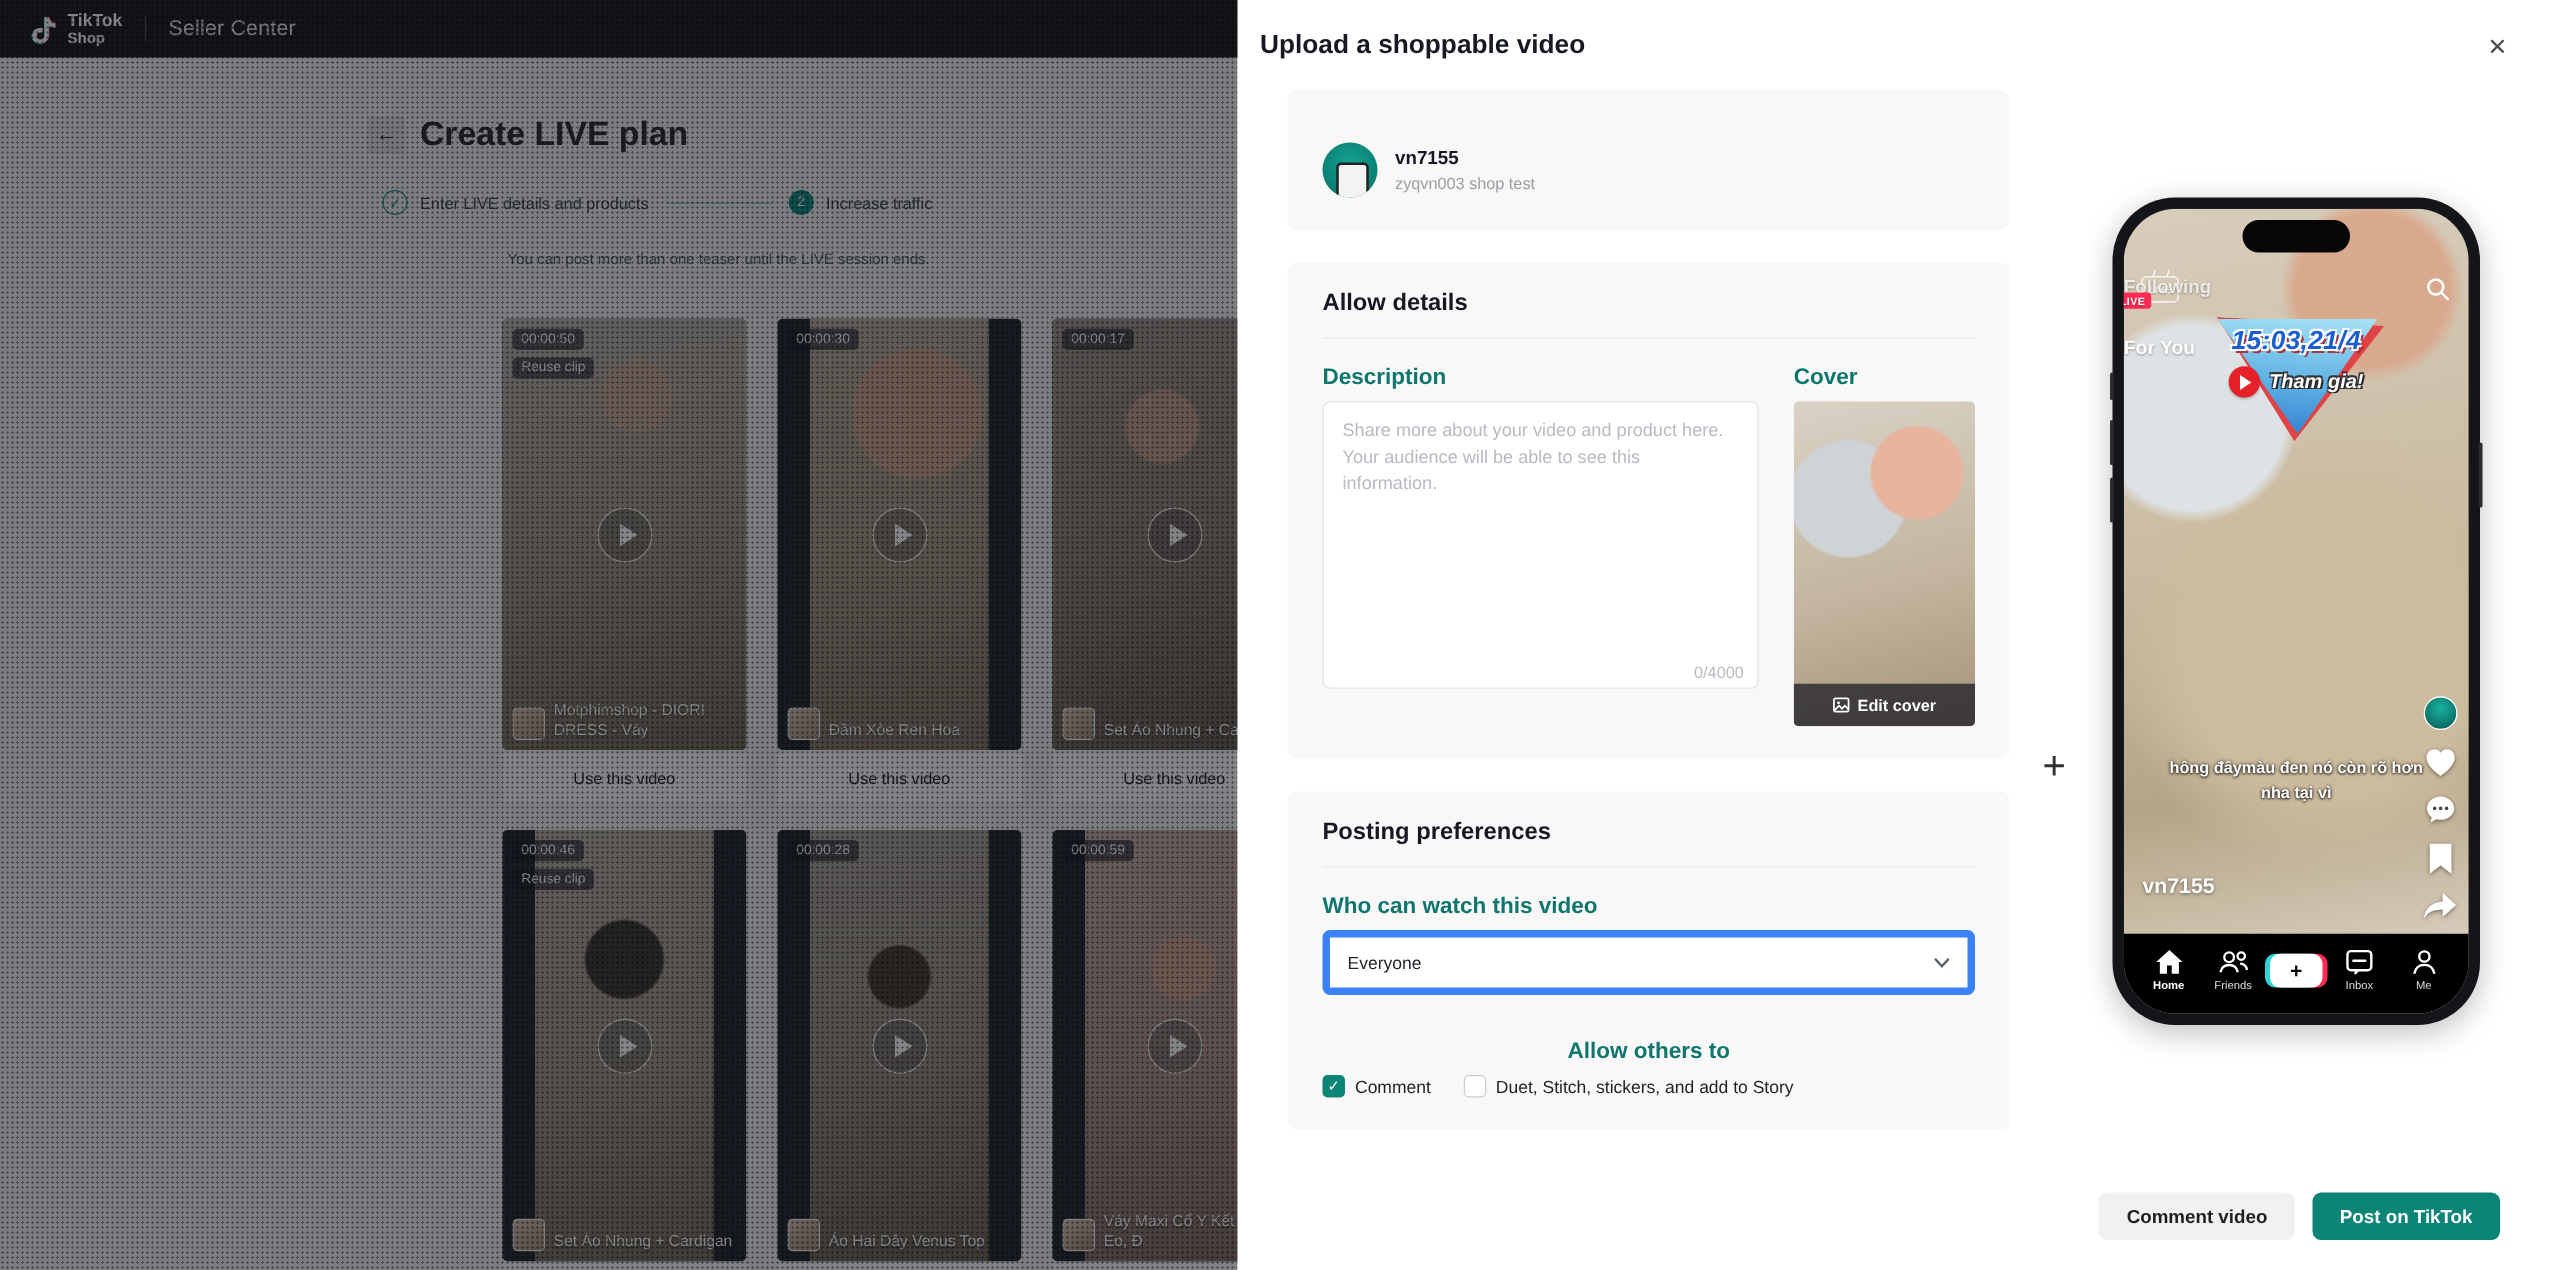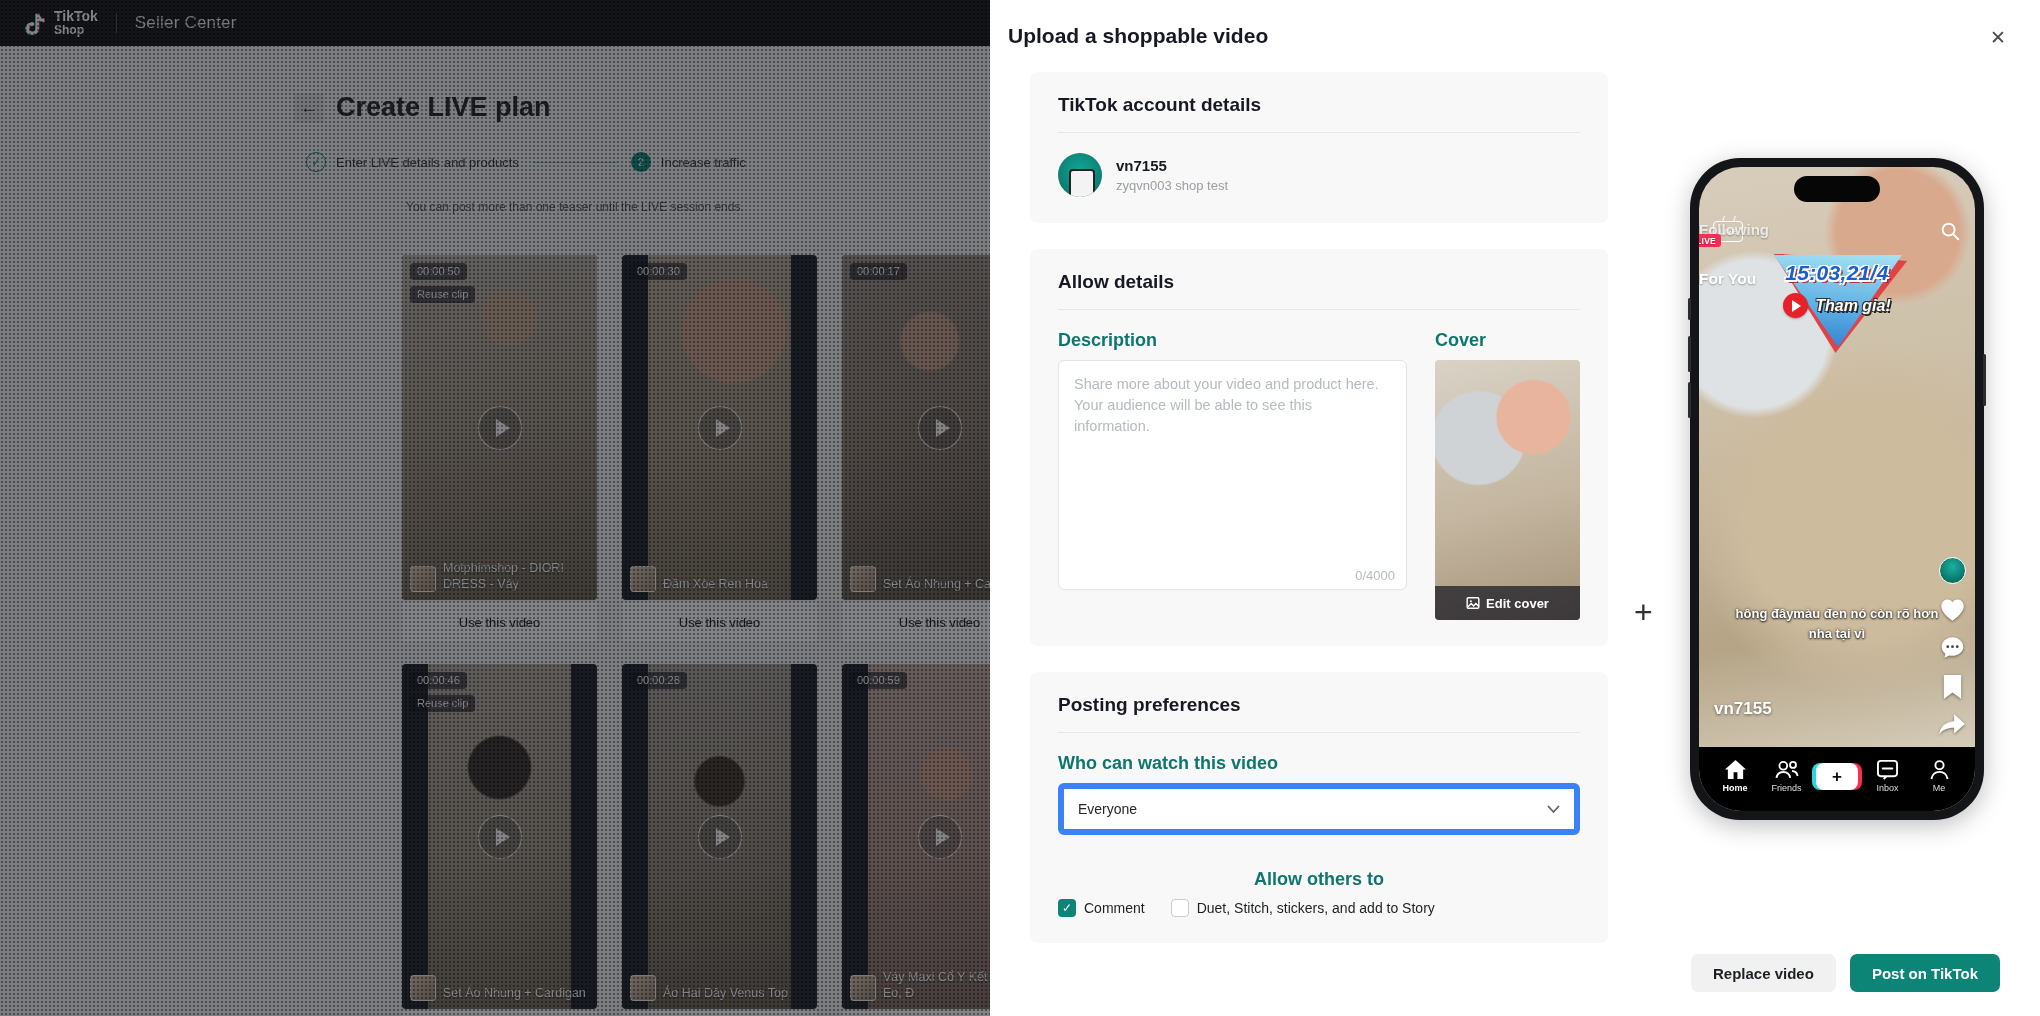--- a/index.html
+++ b/index.html
@@ -318,21 +318,20 @@
 
 <div class="dim-overlay"></div>
 
 <div class="modal">
   <div class="modal-title">Upload a shoppable video</div>
   <div class="close-btn">✕</div>
 
   <div class="sections">
 
     <div class="sec">
-      <h2>TikTok account details</h2>
       <div class="sec-body acct-row">
         <div class="avatar"></div>
         <div>
           <div class="acct-name">vn7155</div>
           <div class="acct-shop">zyqvn003 shop test</div>
         </div>
       </div>
     </div>
 
     <div class="sec">
@@ -384,21 +383,21 @@
             <span>Duet, Stitch, stickers, and add to Story</span>
           </span>
         </div>
       </div>
     </div>
   </div>
 
   <div class="plus-float">+</div>
 
   <div class="modal-footer">
-    <div class="btn ghost">Replace video</div>
+    <div class="btn ghost">Comment video</div>
     <div class="btn primary">Post on TikTok</div>
   </div>
 </div>
 
 <div class="phone">
   <div class="side s1"></div>
     <div class="side s2"></div>
     <div class="side s3"></div>
     <div class="side s4"></div>
   <div class="screen">

